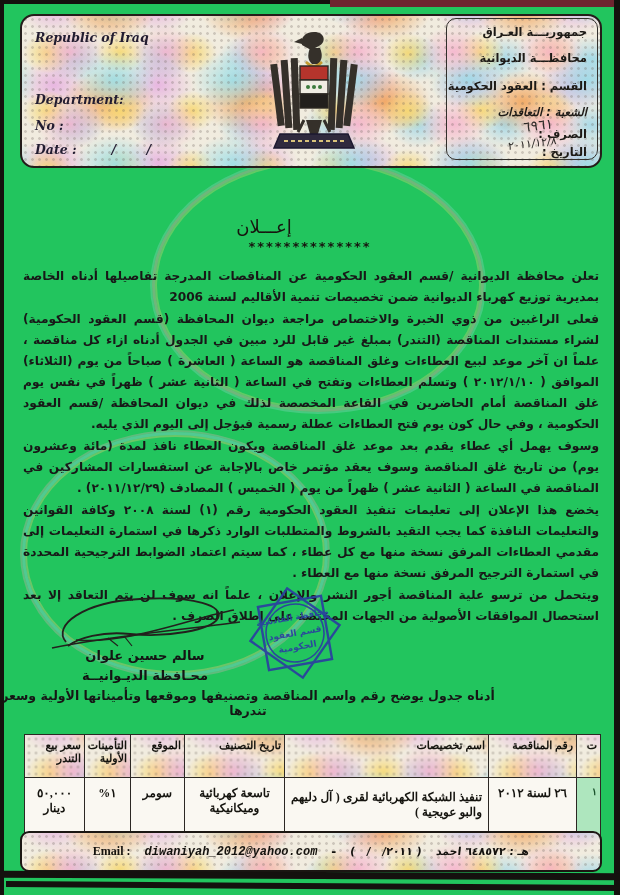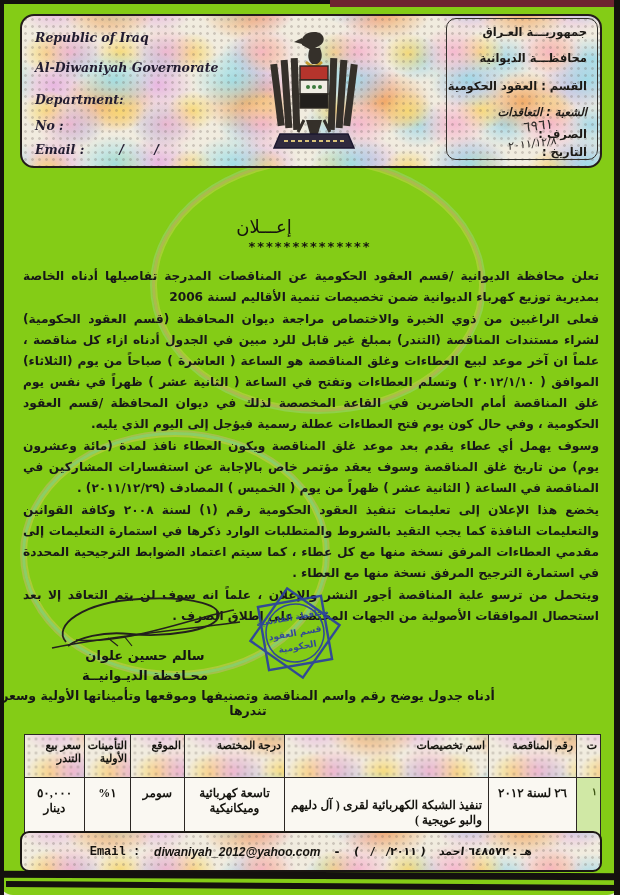--- a/index.html
+++ b/index.html
@@ -4,22 +4,21 @@
 <style>
   html,body{margin:0;padding:0;}
   body{
     width:620px;height:895px;
     font-family:"DejaVu Sans",sans-serif;
     background:#efece4;
     position:relative;overflow:hidden;
   }
   #page{
     position:absolute;inset:0;width:620px;height:895px;
-    background:#84cc16;
-    border-radius:13px;
+    background:#22c55e;
   }
   
   .edge{position:absolute;background:#14110e;z-index:30;}
   .edge-left{left:0;top:0;width:4px;height:895px;}
   .edge-top{left:0;top:0;width:620px;height:4px;}
   .edge-right{right:0;top:0;width:6px;height:895px;}
   .edge-maroon{left:330px;top:0;width:290px;height:7px;background:#6e2430;}
   .edge-bottom1{left:0;top:872px;width:620px;height:7px;transform:rotate(.25deg);}
   .edge-bottom2{left:6px;top:883px;width:614px;height:6px;transform:rotate(.35deg);}
   .edge-inner-right{right:9px;top:6px;width:2px;height:880px;background:#2a2622;z-index:29;}
@@ -108,53 +107,52 @@
     position:absolute;left:24px;top:734px;width:576px;z-index:6;
     border-collapse:collapse;direction:rtl;table-layout:fixed;
   }
   #tender-table th,#tender-table td{
     border:1.5px solid #2c2824;
     font-weight:700;color:#15140f;
     padding:2px 3px;overflow:hidden;font-family:Liberation Serif, serif;
   }
   #tender-table th{font-size:11px;height:36px;vertical-align:top;text-align:right;padding-top:4px;}
   #tender-table td{font-size:12px;height:54px;vertical-align:top;padding-top:8px;text-align:center;background:#faf8f2;}
-  #tender-table td.cell-name{text-align:justify;padding:20px 6px 0 6px;margin-left:20px;}
+  #tender-table td.cell-name{text-align:justify;padding:12px 6px 0 6px;margin-left:20px;}
   #tender-table td.cell-seq{font-size:10px;opacity:.65;text-align:right;}
 
   
   #footer-band{
     position:absolute;left:20px;top:831px;width:578px;height:37px;z-index:8;
     border:2.5px solid #1b1713;border-radius:9px;
     display:flex;align-items:center;justify-content:center;gap:14px;
   }
   .footer-item{font-size:12px;font-weight:700;color:#15130f;white-space:pre;}
-  #footer-email-label{font-family:Liberation Mono, monospace;}
-  #footer-email{font-family:Liberation Sans, sans-serif;font-style:italic;}
+  #footer-email-label{font-family:Liberation Serif, serif;}
+  #footer-email{font-family:Liberation Mono, monospace;font-style:italic;}
   .footer-ar{direction:rtl;font-size:11px;transform:skewX(-6deg);letter-spacing:1px;}
 </style>
 </head>
 <body>
 
 <div id="page">
 
   <div class="edge edge-left"></div>
   <div class="edge edge-top"></div>
   <div class="edge edge-maroon"></div>
   <div class="edge edge-right"></div>
   <div class="edge-inner-right"></div>
   <div class="edge edge-bottom1"></div>
   <div class="edge edge-bottom2"></div>
 
   <div id="letterhead" class="mottle">
     <span class="en-line" style="top:14px;">Republic of Iraq</span>
-    <span class="en-line" style="top:44px;">Al-Diwaniyah Governorate</span>
     <span class="en-line" style="top:76px;">Department:</span>
     <span class="en-line" style="top:102px;">No :</span>
-    <span class="en-line" style="top:126px;">Email :        /       /</span>
+    <span class="en-line" style="top:126px;">Date :        /       /</span>
 
     <svg id="emblem" viewBox="0 0 100 138">
       <g fill="#35302a" stroke="none">
 
         <rect x="10" y="42" width="7" height="62" transform="rotate(-7 13 73)"></rect>
         <rect x="19" y="38" width="7" height="68" transform="rotate(-4 22 72)"></rect>
         <rect x="28" y="36" width="7" height="72" transform="rotate(-2 31 72)"></rect>
 
         <rect x="83" y="42" width="7" height="62" transform="rotate(7 86 73)"></rect>
         <rect x="74" y="38" width="7" height="68" transform="rotate(4 77 72)"></rect>
@@ -244,21 +242,21 @@
       <col style="width:100px">
         <col style="width:54px">
         <col style="width:46px">
         <col style="width:60px">
     </colgroup>
     <thead>
       <tr>
         <th class="mottle">ت</th>
         <th class="mottle">رقم المناقصة</th>
         <th class="mottle">اسم تخصيصات</th>
-        <th class="mottle">درجة المختصة</th>
+        <th class="mottle">تاريخ التصنيف</th>
         <th class="mottle">الموقع</th>
         <th class="mottle">التأمينات الأولية</th>
         <th class="mottle">سعر بيع التندر</th>
       </tr>
     </thead>
     <tbody>
       <tr>
         <td class="mottle cell-seq">١</td>
         <td>٢٦ لسنة ٢٠١٢</td>
         <td class="cell-name">تنفيذ الشبكة الكهربائية لقرى ( آل دليهم والبو عويجية )</td>

